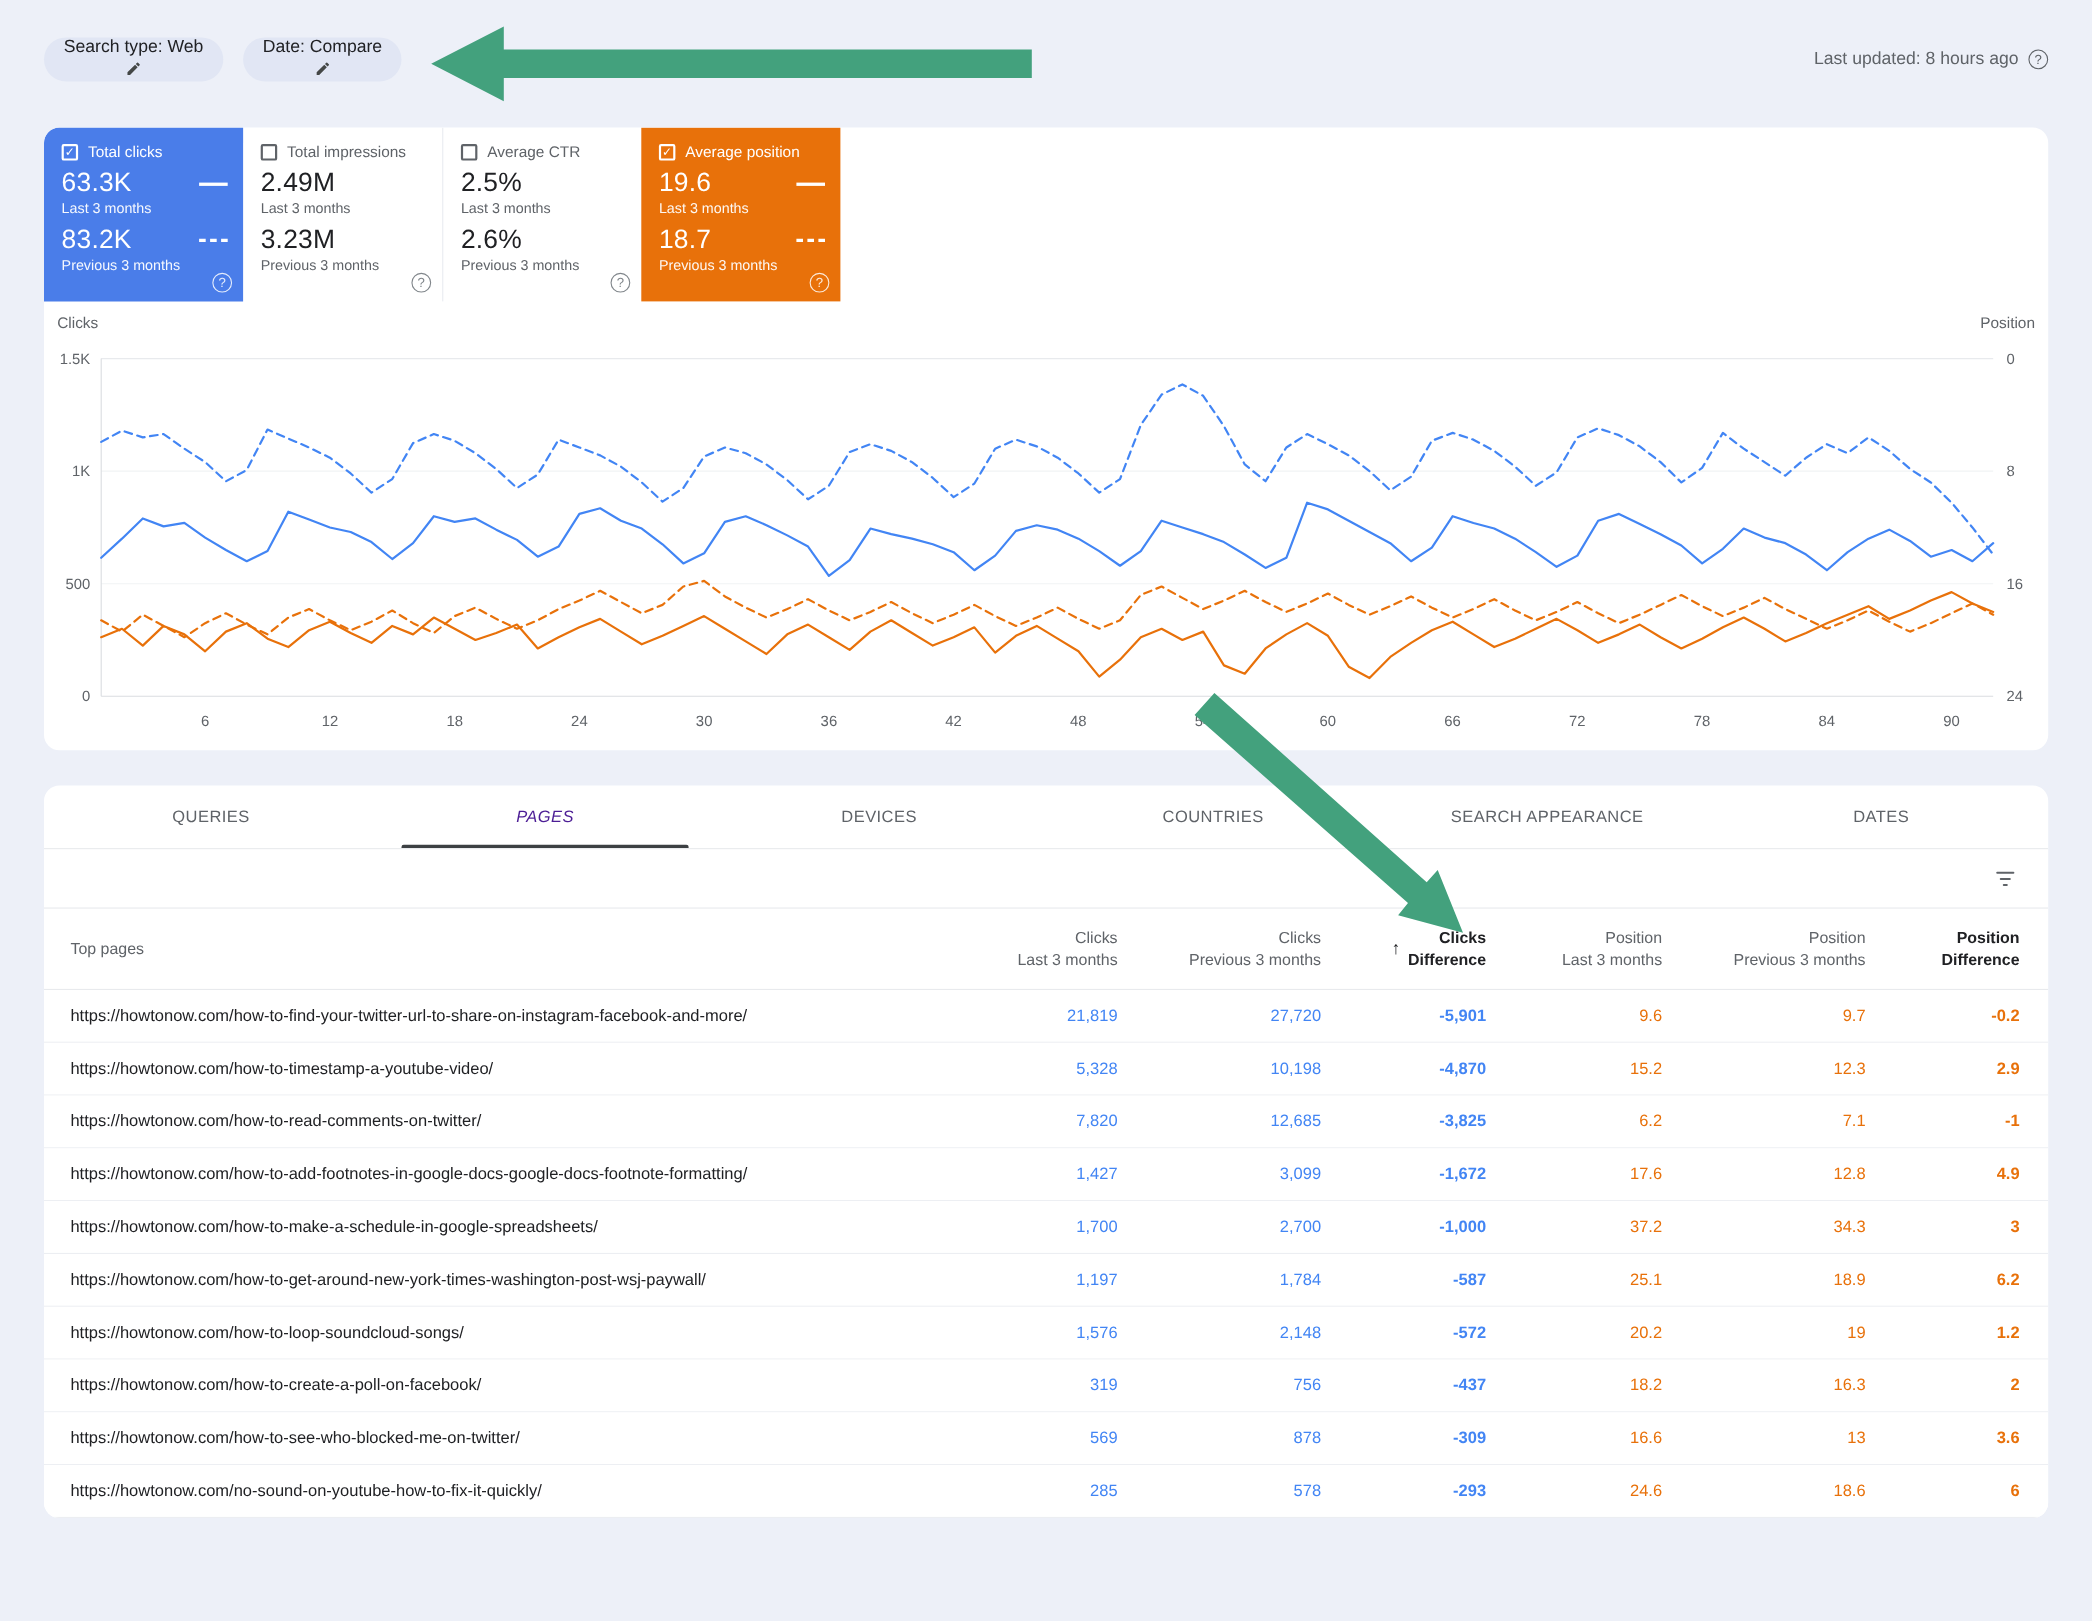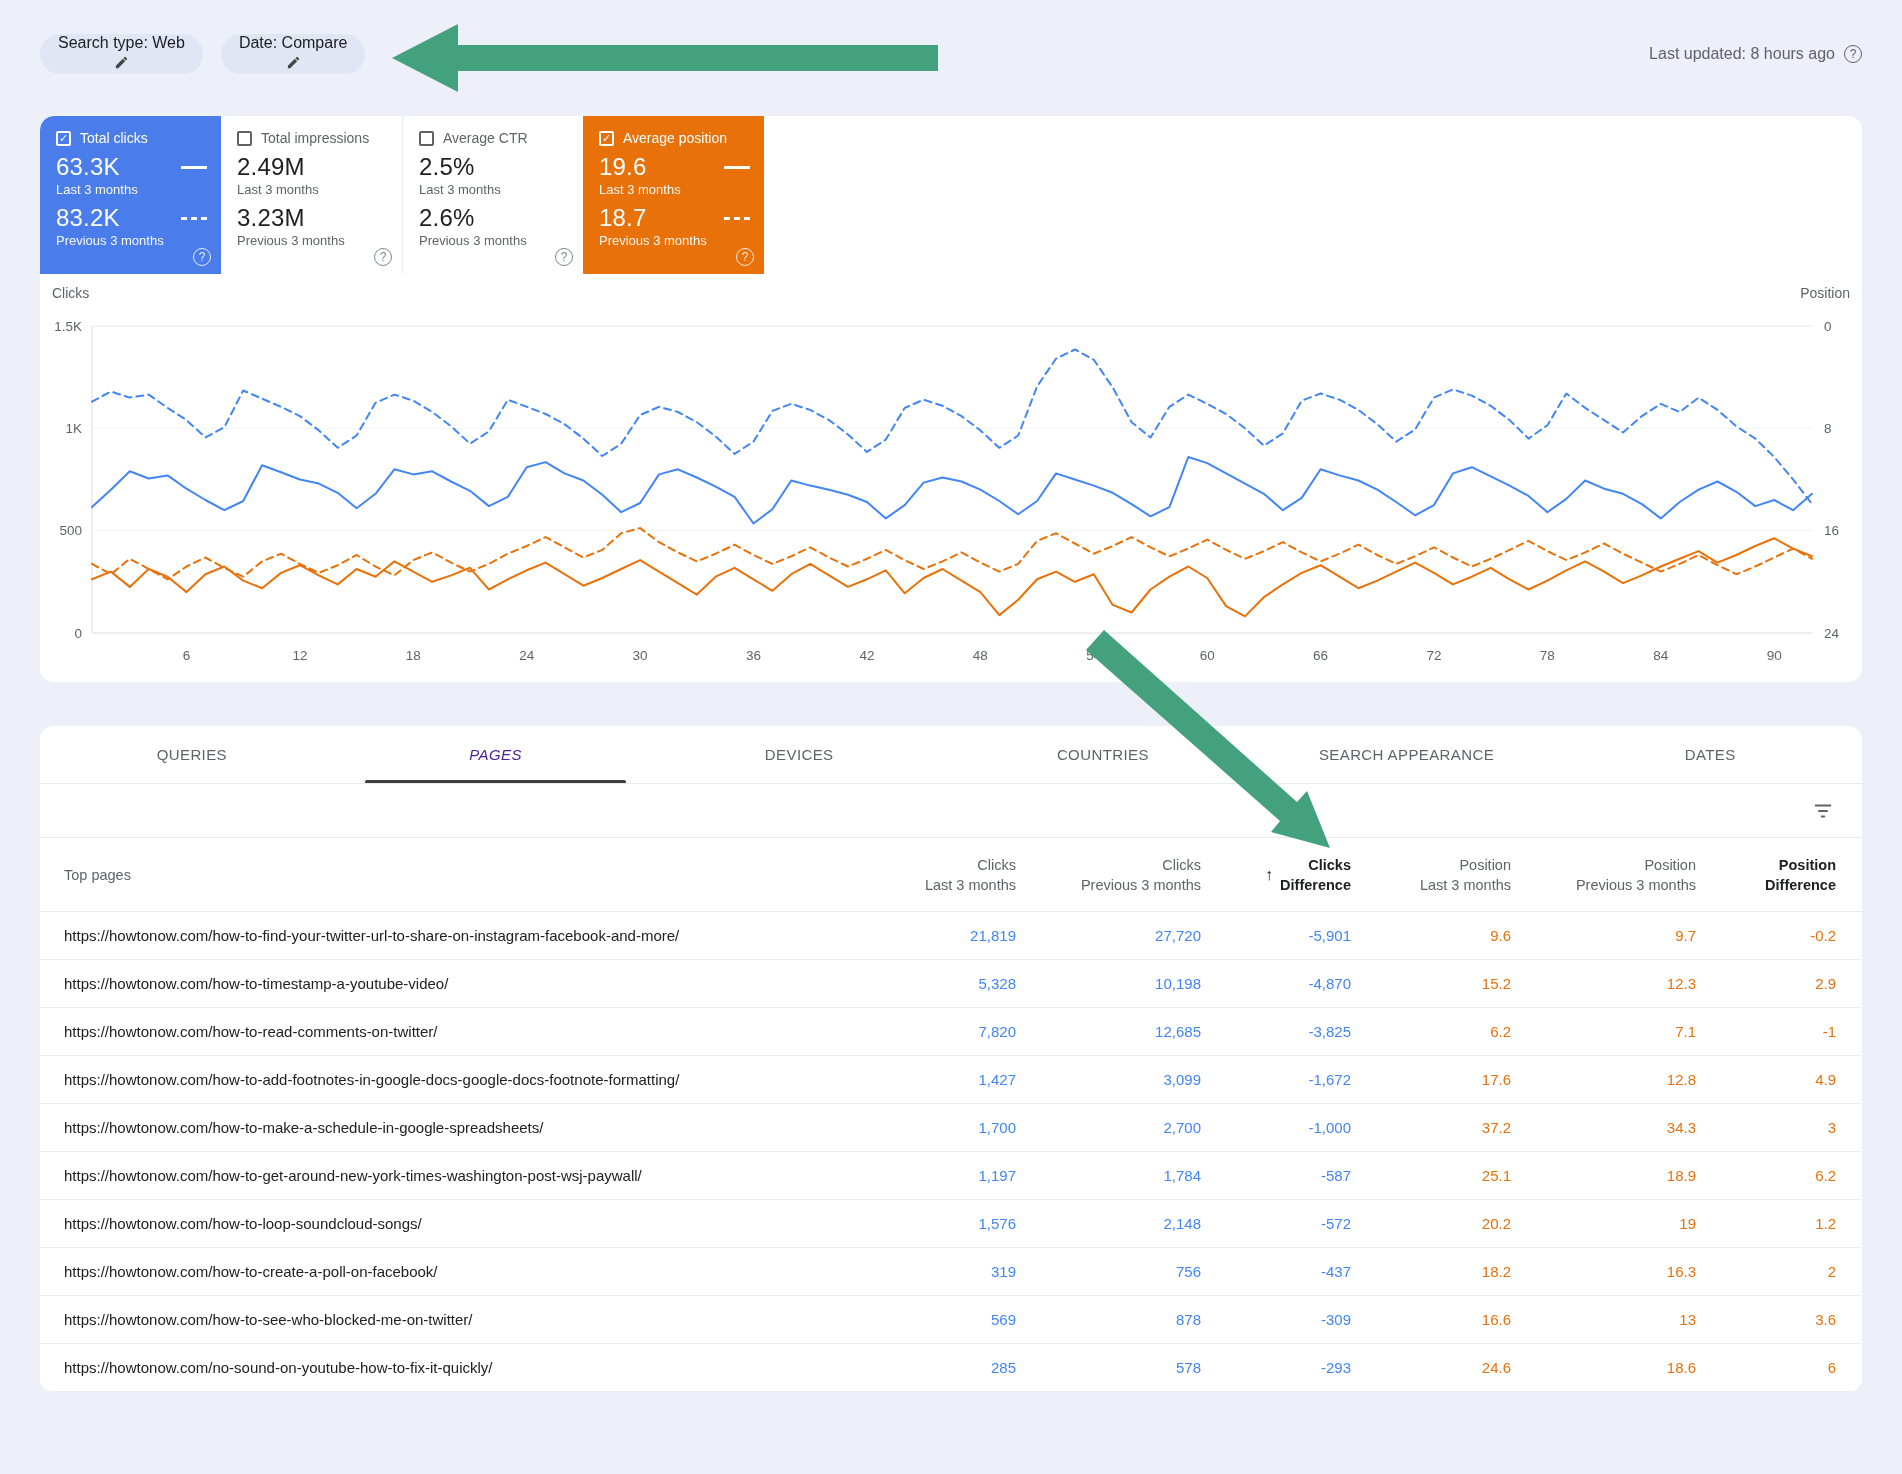--- a/index.html
+++ b/index.html
@@ -56,21 +56,21 @@
   .card.plain .val { color: #202124; }
   .help { position: absolute; right: 10px; bottom: 8px; cursor: pointer; }
   .card.sel .help { color: rgba(255,255,255,.85); }
   .card.plain .help { color: #80868b; }
   .card.plain + .card.plain { border-left: 1px solid #e9ecf1; }
 
   #chart-svg { display: block; }
   svg text { font-family: "Liberation Sans", "DejaVu Sans", sans-serif; }
 
   
-  .table-panel { margin-top: 44px; }
+  .table-panel { margin-top: 32px; }
   .tabs { display: flex; height: 58px; border-bottom: 1px solid #e8eaed; }
   .tab {
     flex: 1; display: flex; align-items: center; justify-content: center;
     font-size: 15px; font-weight: 500; letter-spacing: .4px;
     color: #5f6368; position: relative; cursor: pointer;
   }
   .tab.active { color: #4c1d95; font-style: italic; }
   .tab.active::after {
     content: ""; position: absolute; left: 7%; right: 7%; bottom: 0; height: 3px;
     background: #3c4043; border-radius: 2px 2px 0 0;
@@ -95,21 +95,21 @@
   .sort-arrow { font-size: 16px; color: #202124; font-weight: 400; }
 
   .trow { height: 48px; border-bottom: 1px solid #eceef2; background: #fff; }
   .cell.url {
     font-size: 15px; color: #202124; white-space: nowrap;
     overflow: hidden; text-overflow: ellipsis; padding-right: 20px; cursor: pointer;
   }
   .cell.num { text-align: right; font-size: 15px; }
   .c-blue { color: var(--blue, #4285f4); }
   .c-orange { color: var(--orange, #e8710a); }
-  .bold { font-weight: 400; }
+  .bold { font-weight: 700; }
 
   .pagination {
     height: 62px; display: flex; align-items: center; justify-content: flex-end;
     padding-right: 26px; font-size: 15px; color: #3c4043;
   }
   .pg-label { color: #5f6368; }
   .pg-select { display: inline-flex; align-items: center; gap: 9px; margin-left: 14px; cursor: pointer; }
   .caret { color: #5f6368; font-size: 13px; }
   .pg-range { margin-left: 52px; }
   .pg-btn { margin-left: 44px; display: inline-flex; cursor: pointer; }

